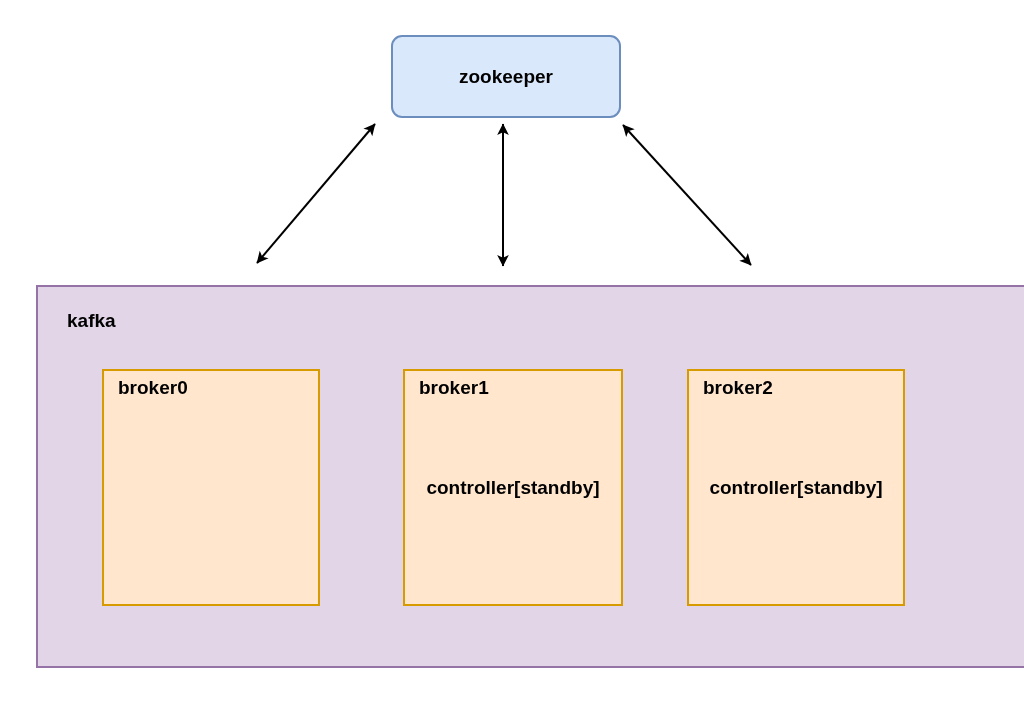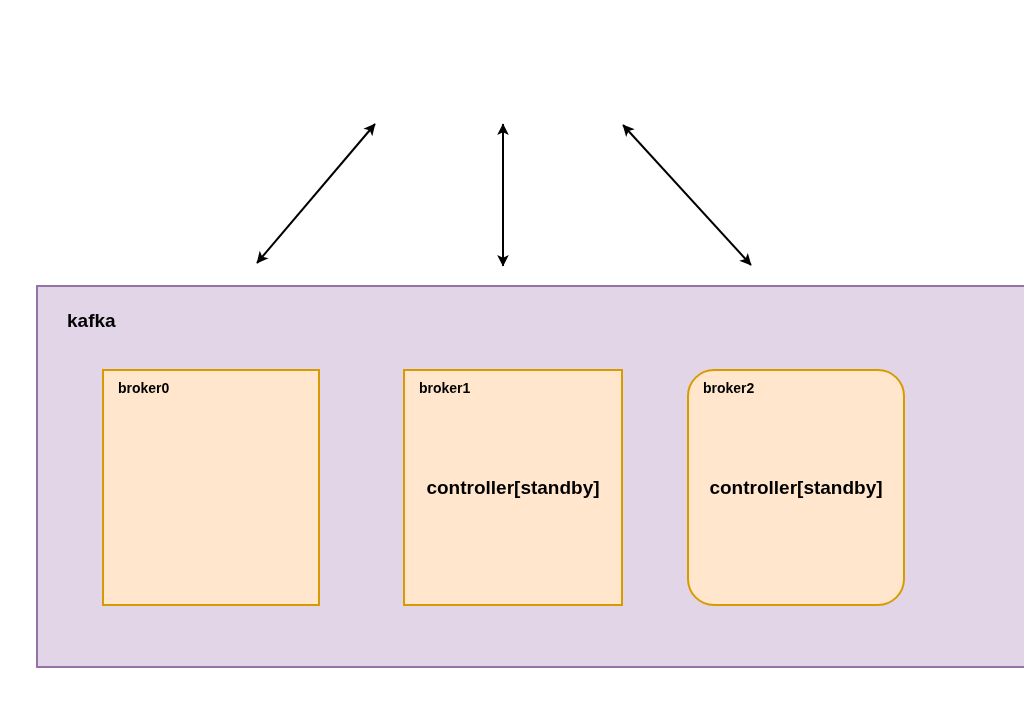--- a/index.html
+++ b/index.html
@@ -41,25 +41,25 @@
   .broker {
     position: absolute;
     top: 82px;
     width: 218px; height: 237px;
     box-sizing: border-box;
     background: var(--broker-fill, #ffe6cc);
     border: 2px solid var(--broker-stroke, #d79b00);
   }
   .broker-0 { left: 64px; }
   .broker-1 { left: 365px; width: 220px; padding-left: 48px; }
-  .broker-2 { left: 649px; border-radius: 27px; }
+  .broker-2 { left: 649px; }
   .broker-label {
     position: absolute;
     left: 14px; top: 6px;
-    font-size: 14px;
+    font-size: 19px;
     line-height: 22px;
   }
   .controller-label {
     position: absolute;
     left: 50%; top: 50%;
     transform: translate(-50%, -50%);
     font-size: 19px;
     white-space: nowrap;
   }
   svg.arrows-layer {
@@ -85,20 +85,23 @@
     <defs>
       <marker id="ah" viewBox="0 0 12 12" refX="10.5" refY="6" markerWidth="7" markerHeight="7" orient="auto-start-reverse">
         <path d="M1,1 L11,6 L1,11 L3.5,6 Z"></path>
       </marker>
     </defs>
     <line x1="375" y1="124" x2="257" y2="263" marker-start="url(#ah)" marker-end="url(#ah)"></line>
     <line x1="503" y1="124" x2="503" y2="266" marker-start="url(#ah)" marker-end="url(#ah)"></line>
     <line x1="623" y1="125" x2="751" y2="265" marker-start="url(#ah)" marker-end="url(#ah)"></line>
   </svg>
 
+  <div class="node-zookeeper">
+    <span>zookeeper</span>
+  </div>
 
   <div class="container-kafka">
     <div class="kafka-label">kafka</div>
 
     <div class="broker broker-0">
       <div class="broker-label">broker0</div>
     </div>
 
     <div class="broker broker-1">
       <div class="broker-label">broker1</div>

